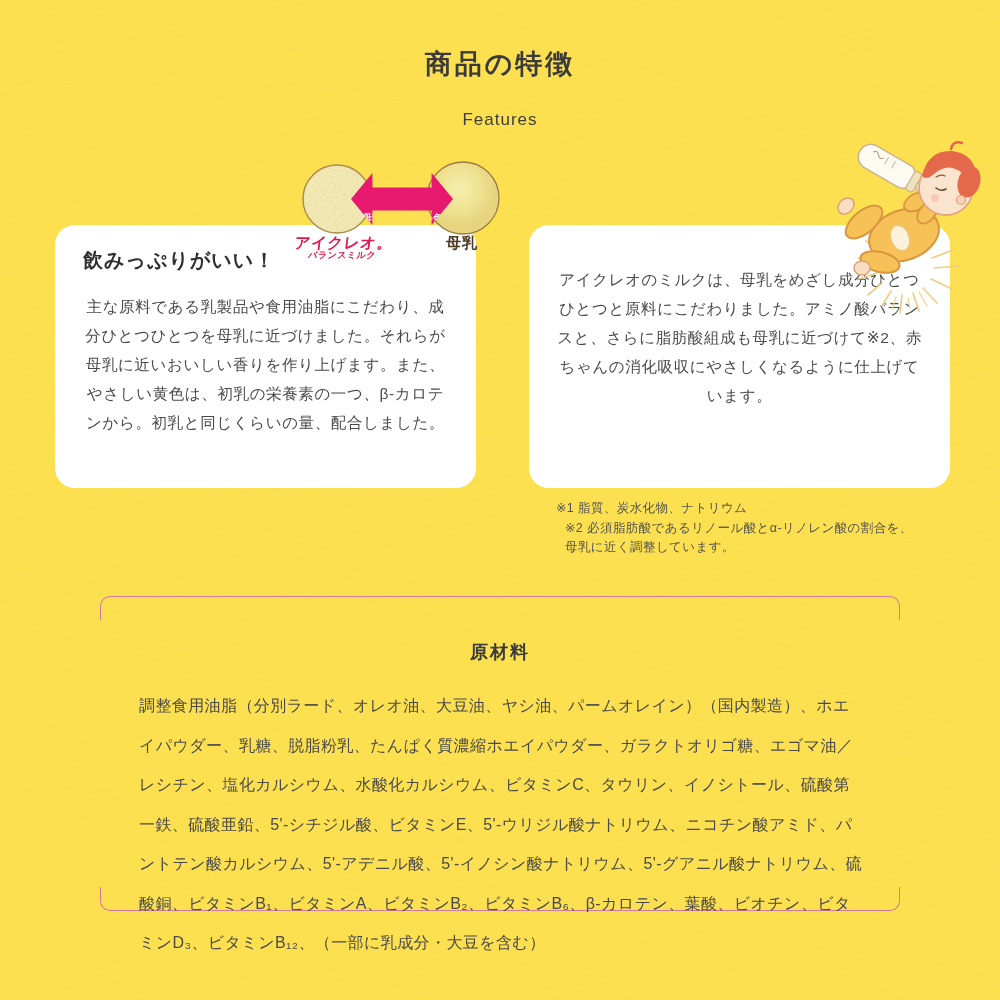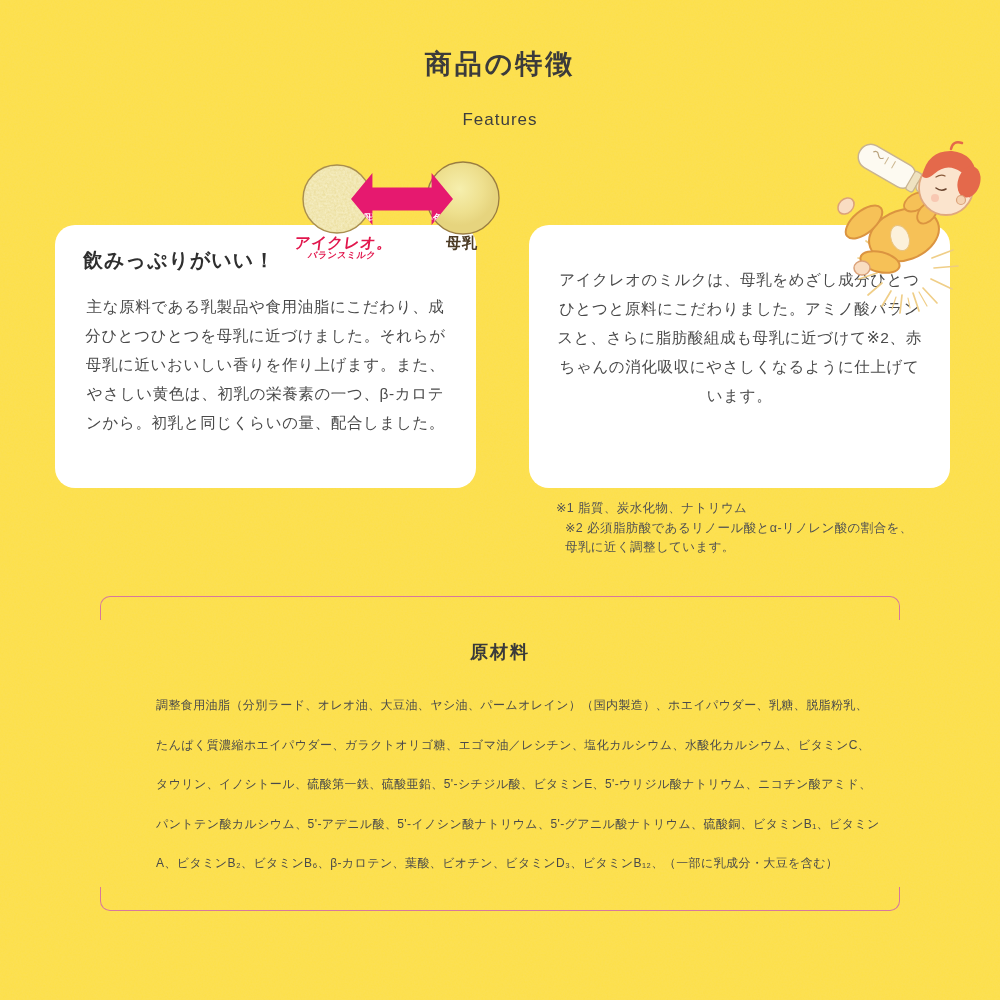--- a/index.html
+++ b/index.html
@@ -69,21 +69,21 @@
   .notes .n2 { white-space:pre-line;margin-left:9px; }
 
   
   .ingr { position:absolute; left:100px; top:596px; width:800px; height:315px; z-index:1; }
   .brk { position:absolute; left:0; right:0; height:24px; border:1.6px solid #d7789c; }
   .brk.top { top:0; border-bottom:none; border-radius:10px 10px 0 0; }
   .brk.bot { bottom:0; border-top:none; border-radius:0 0 10px 10px; }
   .ingr h2 { position:absolute; top:44px; left:0; width:100%; text-align:center;
              font-size:18px; font-weight:bold; color:#3a3a3a; letter-spacing:2px; }
   .ingr p { position:absolute; top:90px; left:39px; width:724px;
-            font-size:12px; line-height:39.5px; color:#4a4a4a; letter-spacing:0.4px;margin-left:17px; }
+            font-size:16px; line-height:39.5px; color:#4a4a4a; letter-spacing:0.4px; }
 </style>
 </head>
 <body>
 
 <div class="page">
 
   <svg class="texture" width="1000" height="1000">
     <filter id="paper">
         <feTurbulence type="fractalNoise" baseFrequency="0.55" numOctaves="2" seed="3"></feTurbulence>
       <feColorMatrix type="matrix" values="0 0 0 0 0.86  0 0 0 0 0.72  0 0 0 0 0.80  0 0 0 0.5 0"></feColorMatrix>

